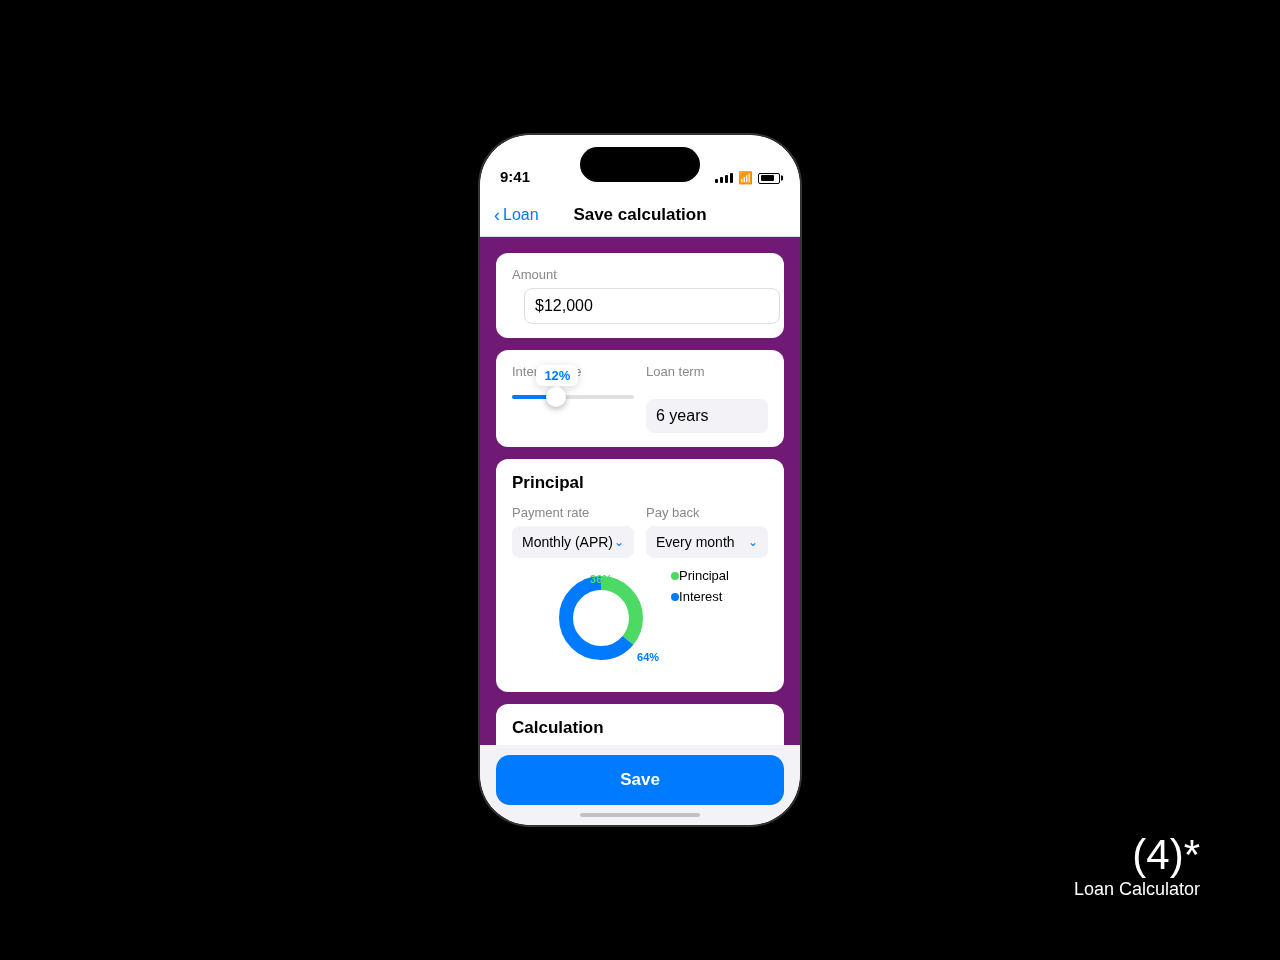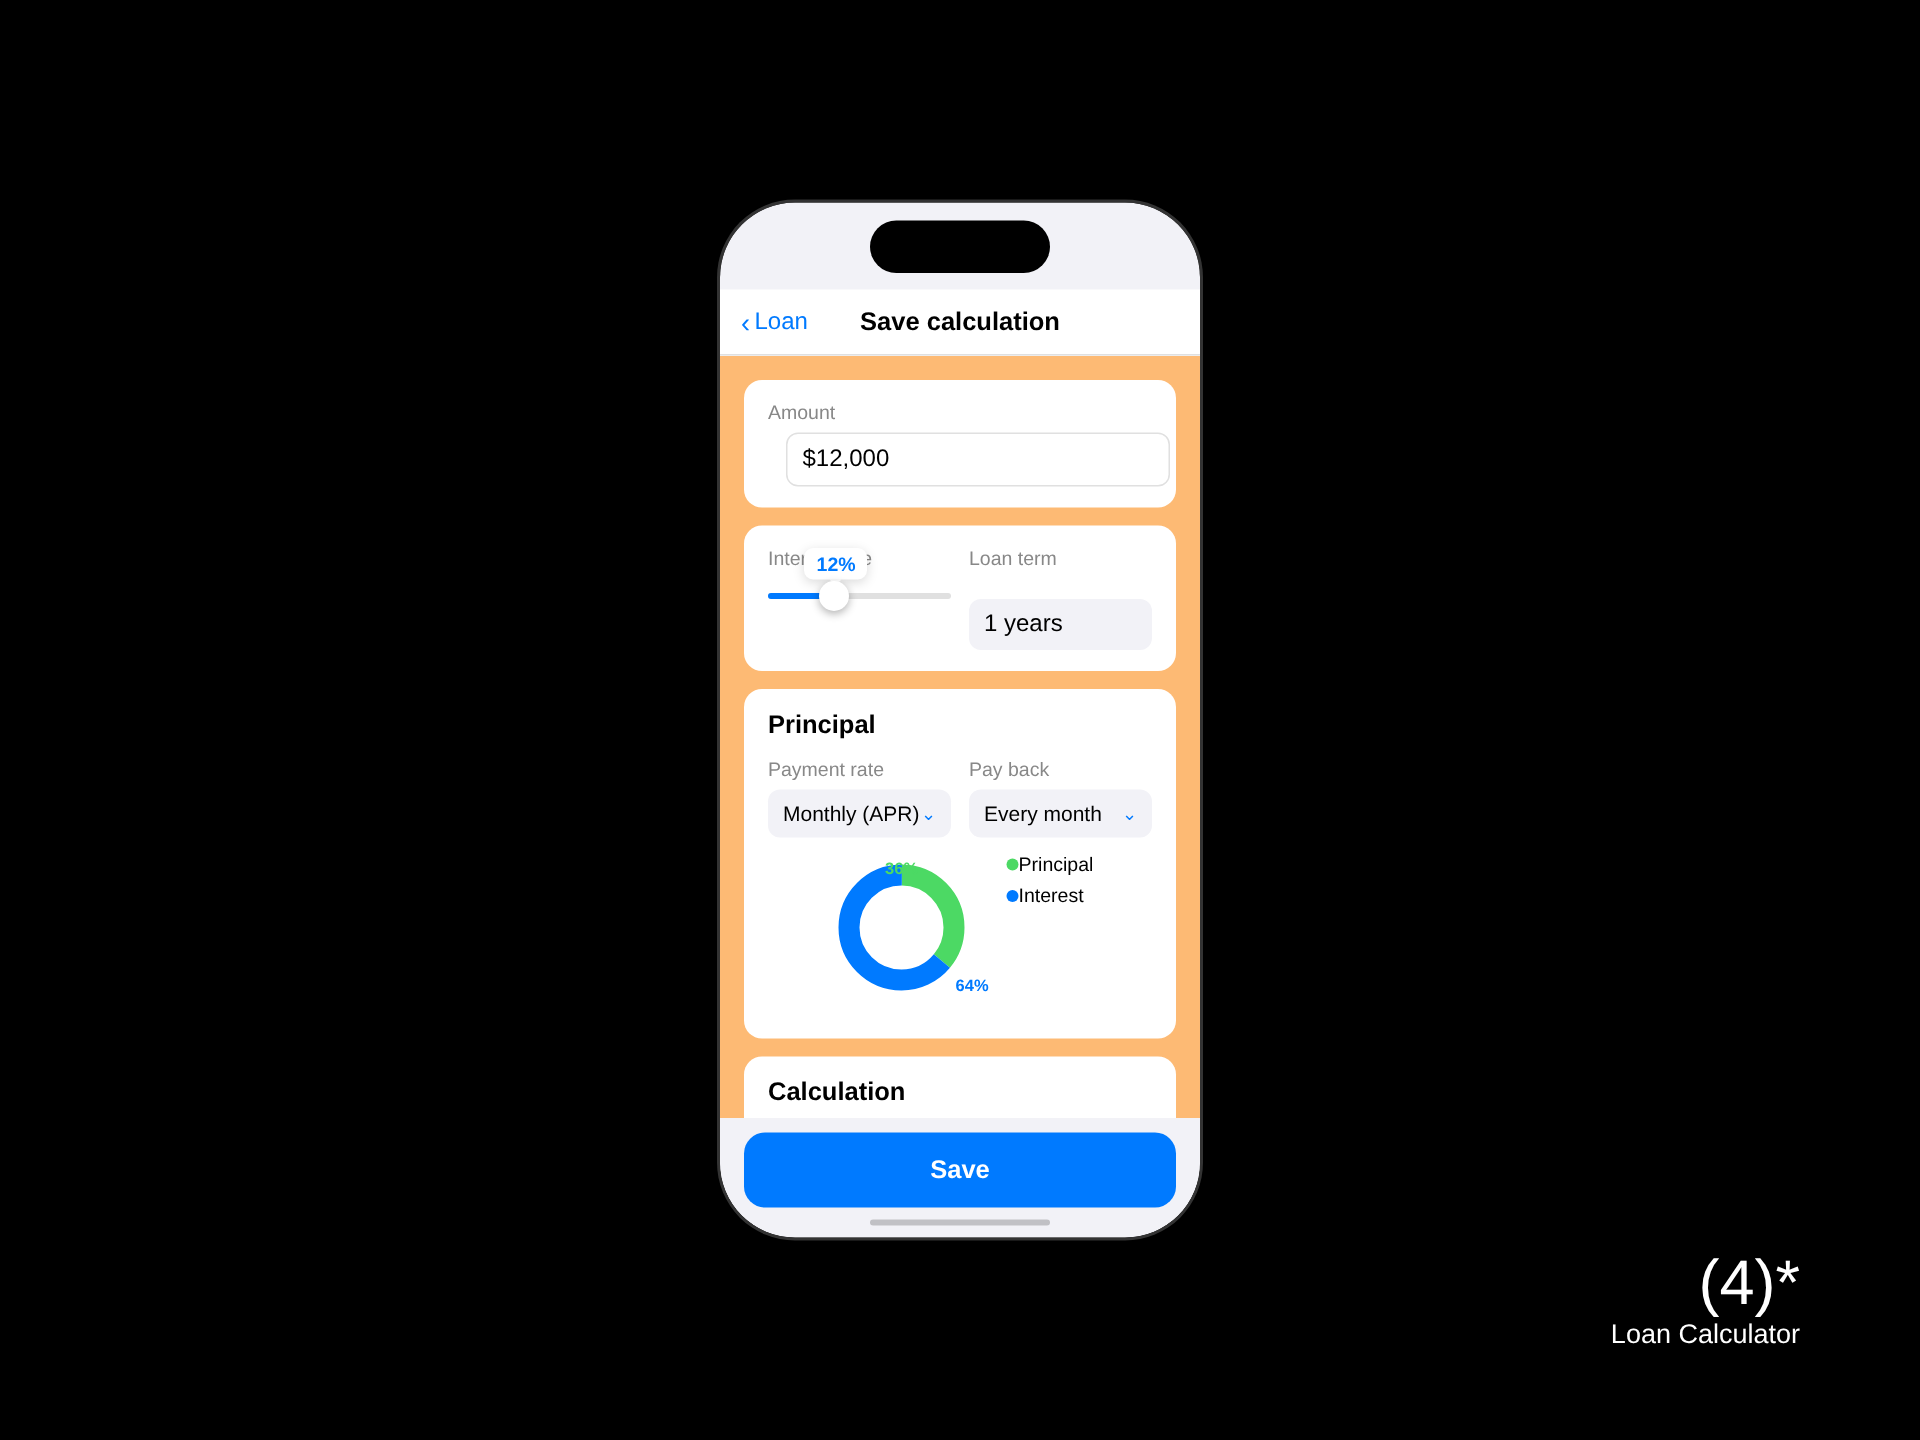--- a/index.html
+++ b/index.html
@@ -196,21 +196,21 @@
 
     
     .scroll-content {
       position: absolute;
       top: 102px;
       left: 0;
       right: 0;
       bottom: 80px;
       overflow-y: auto;
       padding: 16px 16px;
-      background: #fdba74;
+      background: #701a75;
       scrollbar-width: none;
     }
     .scroll-content::-webkit-scrollbar { display: none; }
 
     
     .card {
       background: #fff;
       border-radius: 12px;
       padding: 14px 16px;
       margin-bottom: 12px;
@@ -439,20 +439,35 @@
     }
   </style>
 </head>
 <body>
 
 <div class="phone">
   <div class="screen">
 
     <div class="dynamic-island"></div>
 
+    <div class="status-bar">
+      <span class="status-time">9:41</span>
+      <div class="status-icons">
+        <div class="signal-bars">
+          <div class="signal-bar" style="height:4px"></div>
+          <div class="signal-bar" style="height:6px"></div>
+          <div class="signal-bar" style="height:8px"></div>
+          <div class="signal-bar" style="height:10px"></div>
+        </div>
+        <span class="wifi-icon">📶</span>
+        <div class="battery-icon">
+          <div class="battery-fill"></div>
+        </div>
+      </div>
+    </div>
 
     <div class="nav-header">
       <div class="nav-back">
         <span class="nav-back-chevron">‹</span>
         <span>Loan</span>
       </div>
       <span class="nav-title">Save calculation</span>
     </div>
 
     <div class="scroll-content">
@@ -470,21 +485,21 @@
               <div class="slider-tooltip">12%</div>
               <div class="slider-track">
                 <div class="slider-fill"></div>
                 <div class="slider-thumb"></div>
               </div>
             </div>
           </div>
           <div>
             <div class="field-label">Loan term</div>
             <div class="term-field">
-              <span>1 years</span>
+              <span>6 years</span>
             </div>
           </div>
         </div>
       </div>
 
       <div class="card">
         <div class="section-title">Principal</div>
         <div class="two-col">
           <div>
             <div class="field-label">Payment rate</div>

